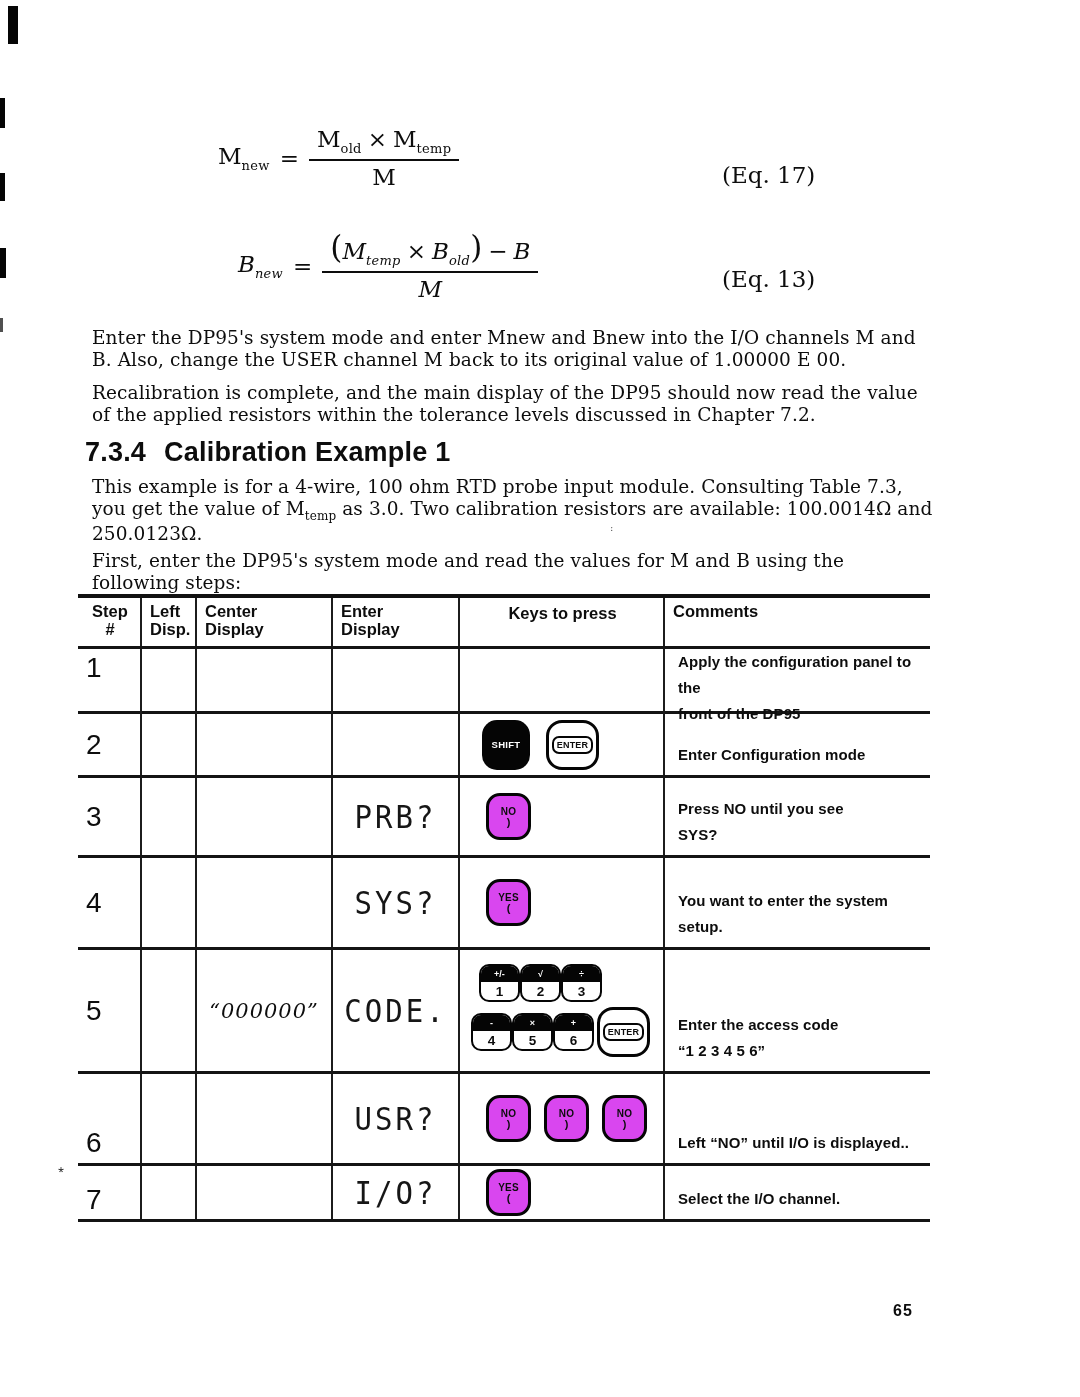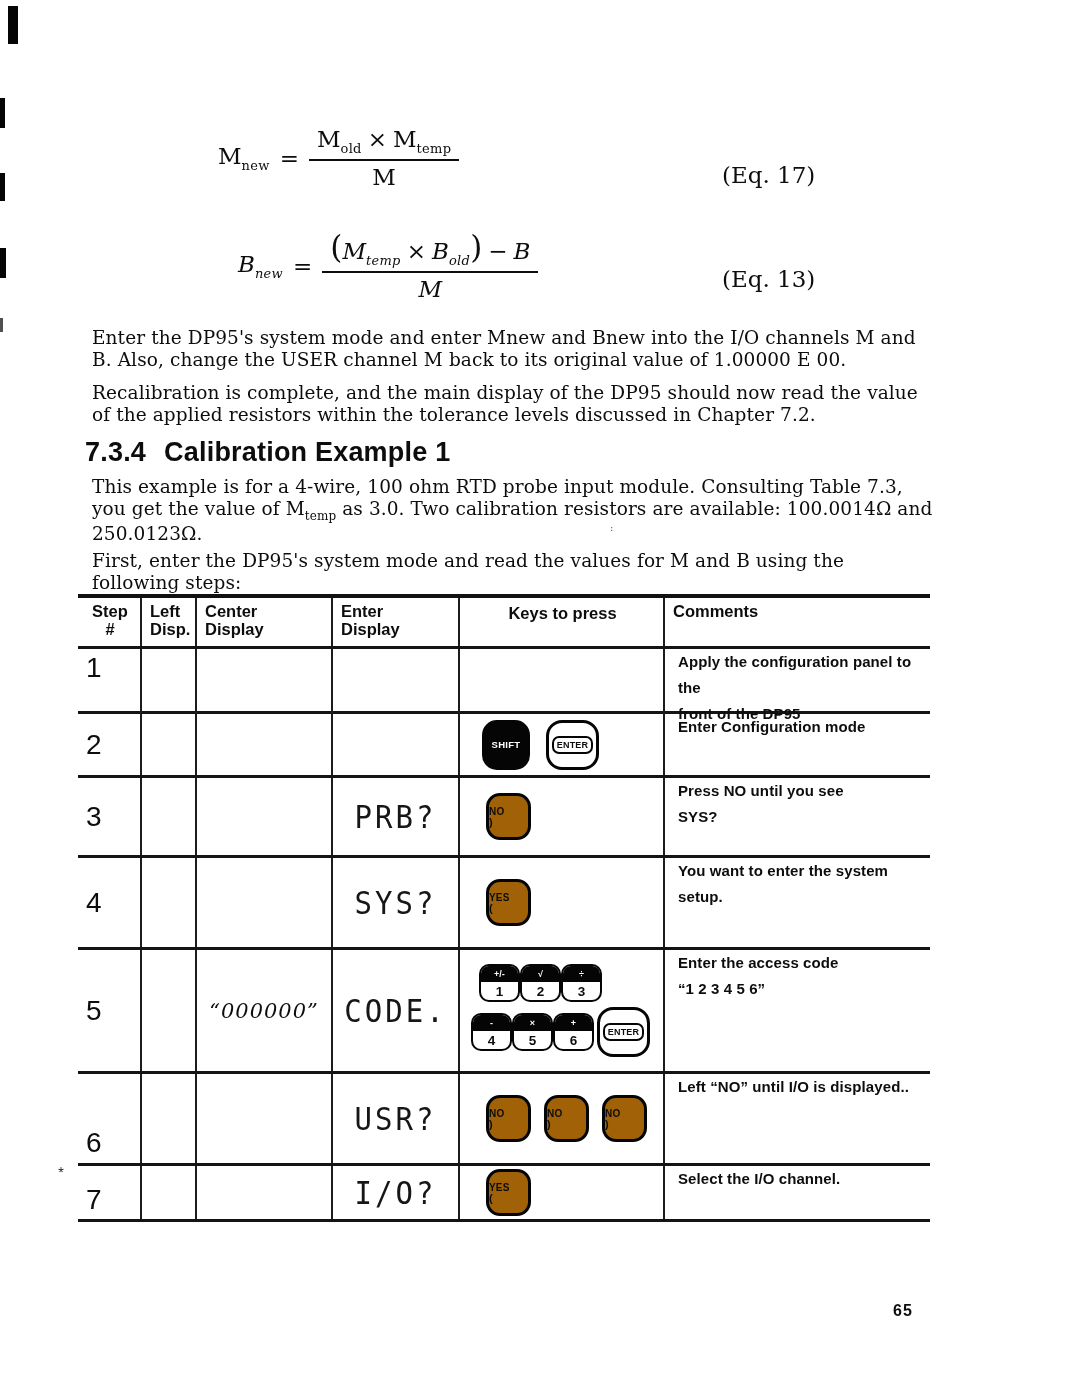--- a/index.html
+++ b/index.html
@@ -50,40 +50,40 @@
   .row-7 .cell-step { align-items:flex-end; padding-bottom:3px; }
 
   .cell-center, .cell-right { align-items:center; justify-content:center; }
   .lcd {
     font-family:"DejaVu Sans Mono", monospace; font-size:29px; letter-spacing:3px;
     color:#161616; transform:scaleY(1.12); white-space:nowrap;
   }
   .lcd-italic { font-family:"DejaVu Serif",serif; font-style:italic; font-size:21px; letter-spacing:1px; white-space:nowrap; }
 
   .cell-keys { align-items:center; }
-  .cell-comment { padding:0 6px 7px 13px; }
+  .cell-comment { align-items:flex-end; padding:0 6px 7px 13px; }
   .comment-text { font-family:"Liberation Sans",sans-serif; font-weight:700; font-size:15px; line-height:1.72; letter-spacing:0.1px; }
 
   
   .key-shift {
     width:48px; height:50px; background:#050505; color:#fff; border-radius:15px;
     display:flex; align-items:center; justify-content:center;
     font-family:"Liberation Sans",sans-serif; font-weight:700; font-size:9.5px; letter-spacing:0.3px;
   }
   .key-enter {
     width:53px; height:50px; border:3px solid #050505; border-radius:16px; background:#fff;
     display:flex; align-items:center; justify-content:center;
   }
   .enter-inner {
     border:2px solid #050505; border-radius:7px; padding:2px 3px;
     font-family:"Liberation Sans",sans-serif; font-weight:700; font-size:9px; letter-spacing:0.2px;
   }
   .key-round {
-    width:45px; height:47px; border:3.5px solid #050505; border-radius:14px; background:#a16207;
-    display:flex; flex-direction:column; justify-content:center;
+    width:45px; height:47px; border:3.5px solid #050505; border-radius:14px; background:#d946ef;
+    display:flex; flex-direction:column; align-items:center; justify-content:center;
     font-family:"Liberation Sans",sans-serif; font-weight:700;
   }
   .key-round .kr-top { font-size:10px; letter-spacing:0.2px; }
   .key-round .kr-sym { font-size:11px; line-height:0.8; margin-top:1px; }
 
   .keypad { display:flex; flex-direction:column; }
   .keyrow { display:flex; align-items:center; }
   .keyrow-2 { margin-top:5px; margin-left:-8px; }
   .dkey {
     width:41px; height:38px; border:2.5px solid #050505; border-radius:10px; overflow:hidden;

